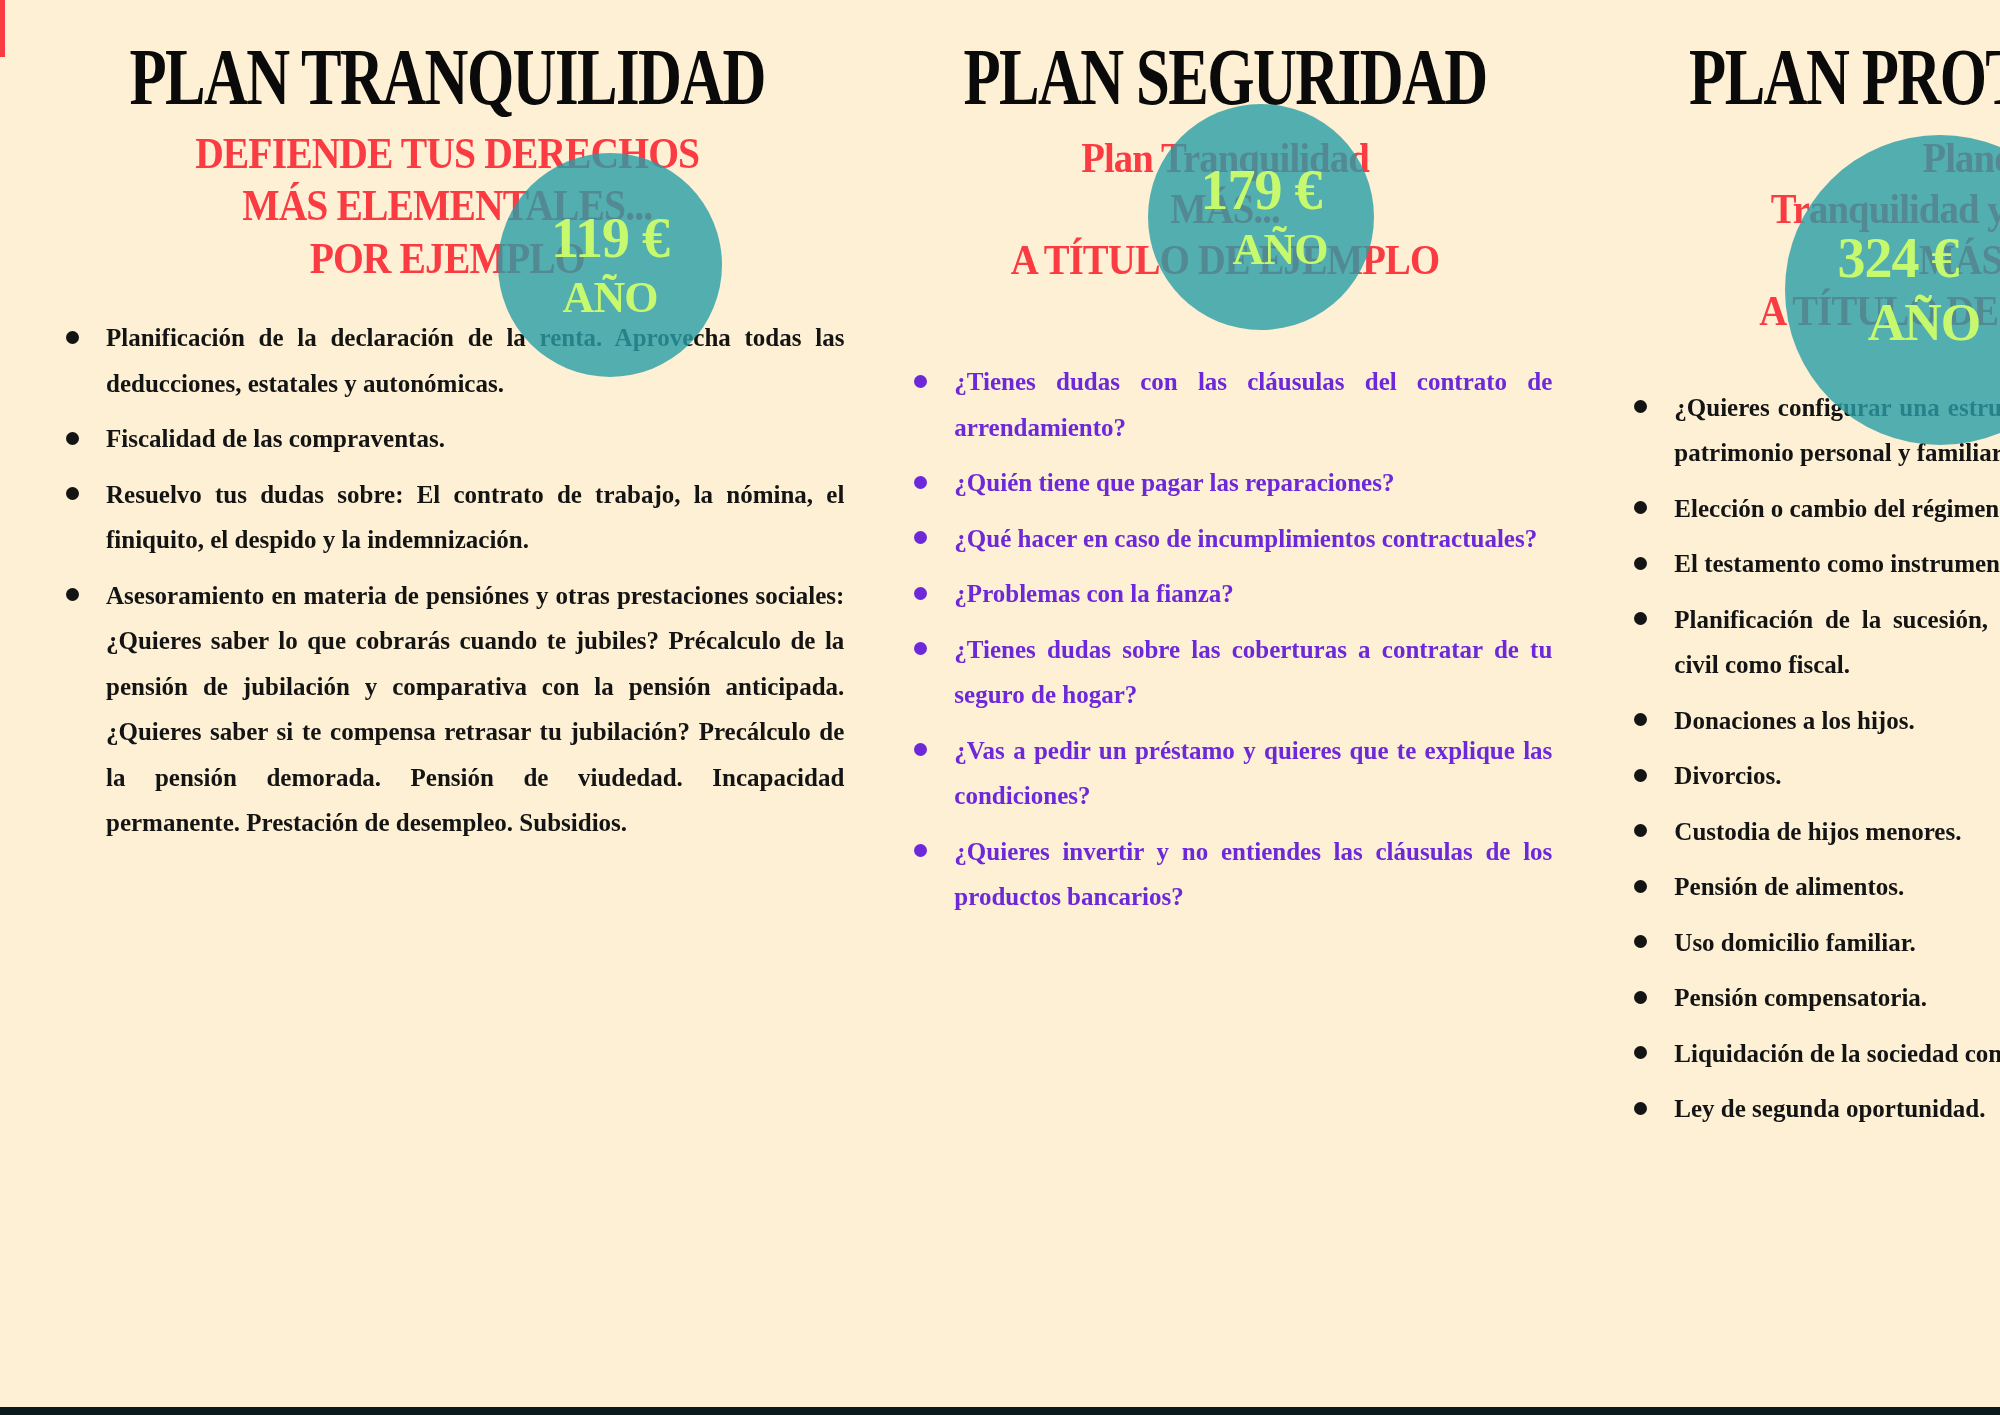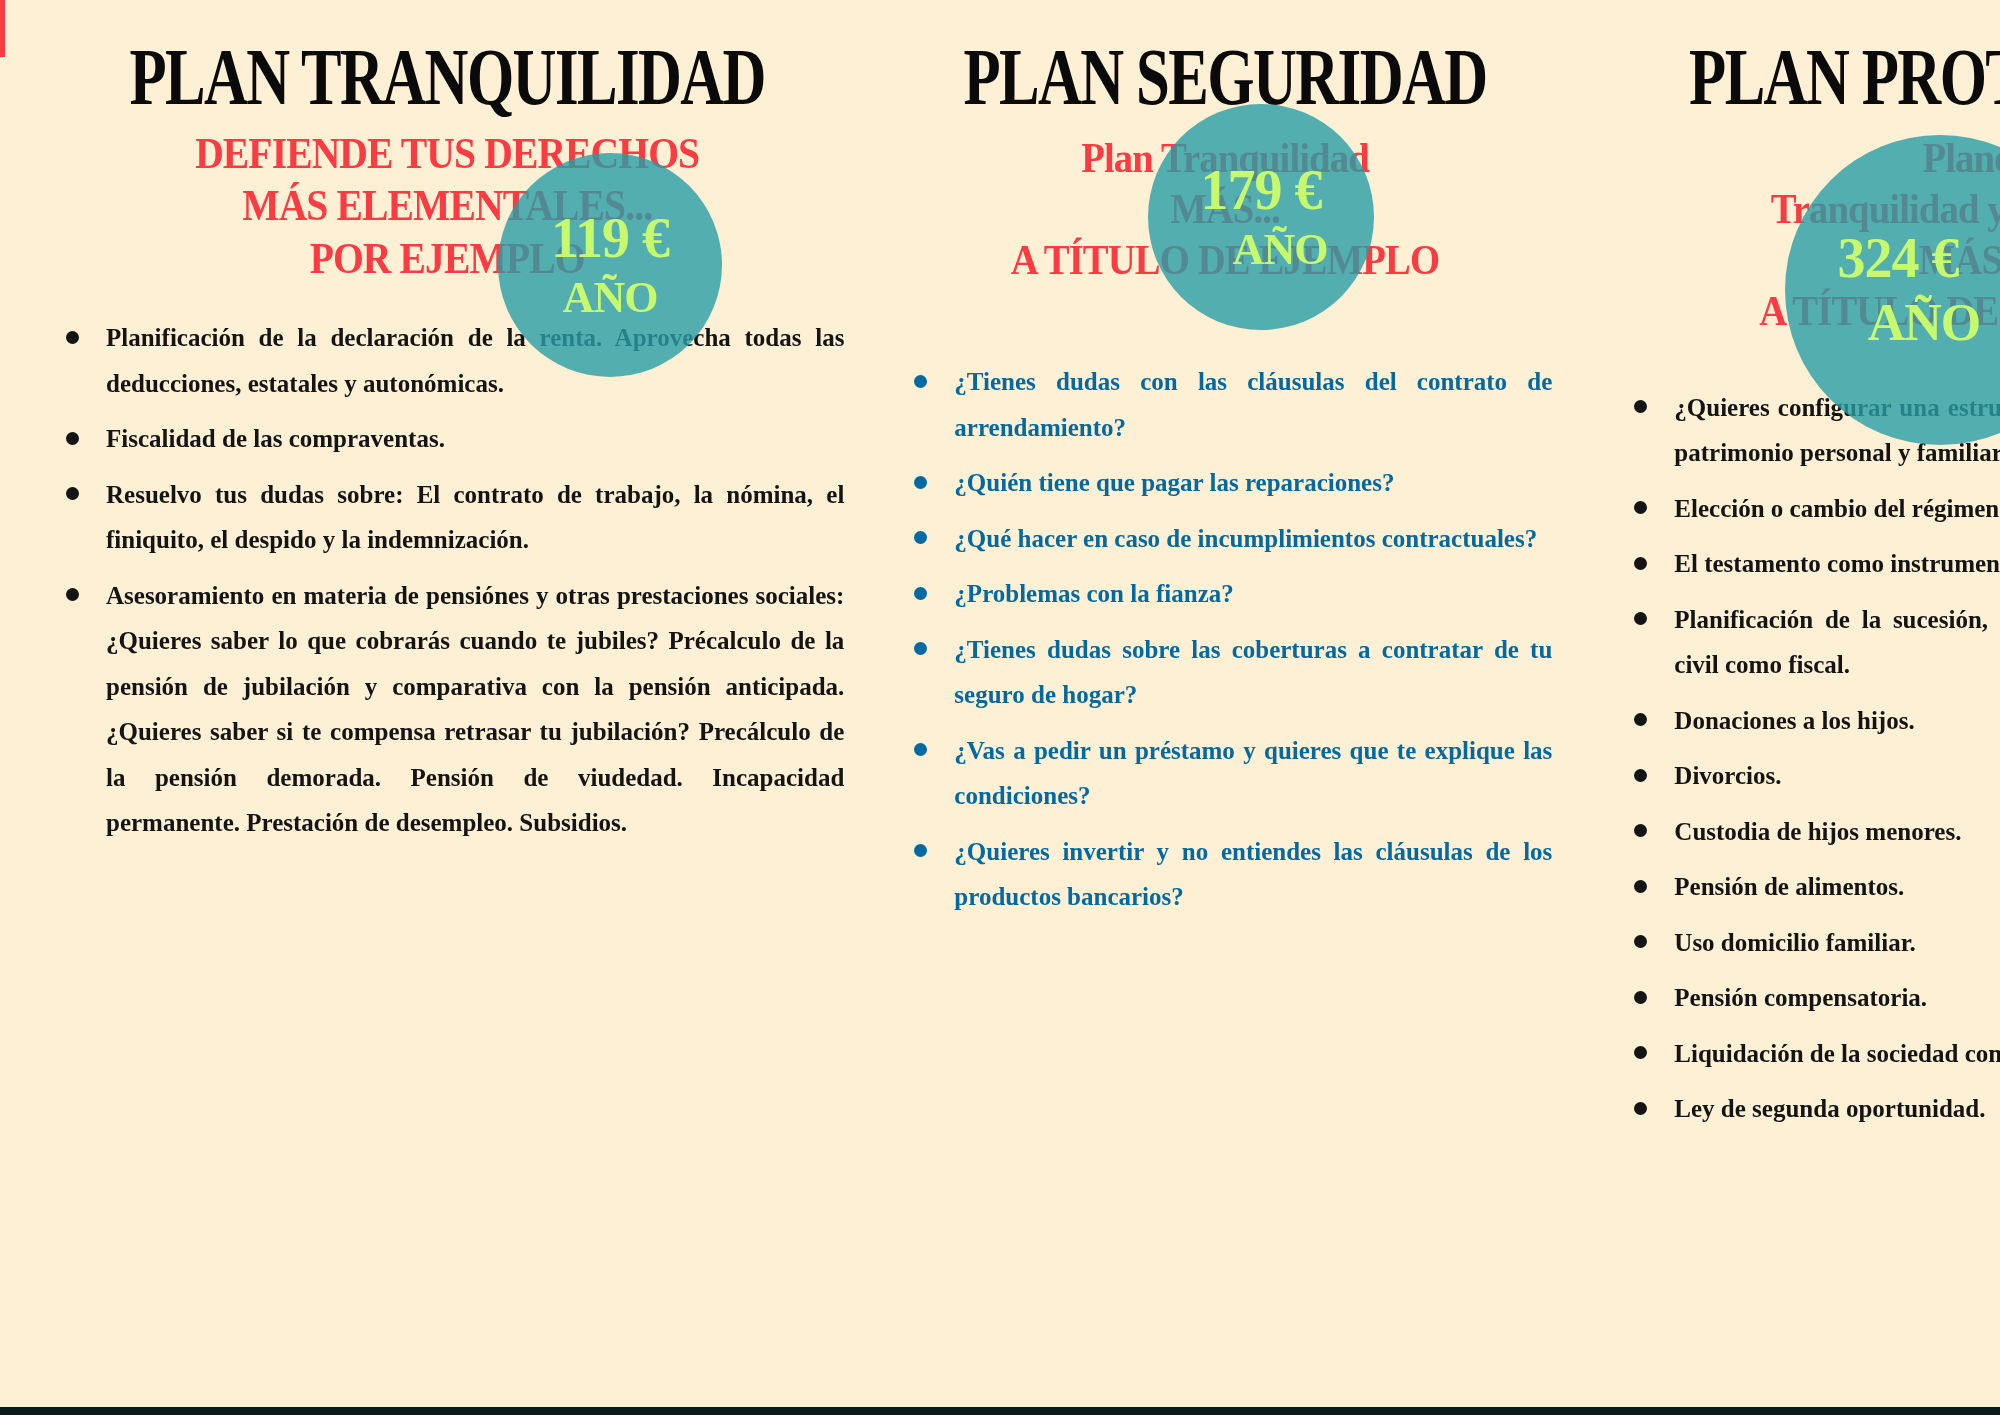--- a/index.html
+++ b/index.html
@@ -60,21 +60,21 @@
 
   ul.bullets {
     list-style: none;
     margin: 30px 0 0 0;
     padding: 0;
     color: #141414;
     font-weight: 700;
     font-size: 25px;
     line-height: 1.82;
   }
-  .col2 ul.bullets { margin-top: 74px; color: #0369a1; }
+  .col2 ul.bullets { margin-top: 74px; color: #6d28d9; }
   .col3 ul.bullets { margin-top: 48px; }
 
   ul.bullets li {
     position: relative;
     padding-left: 56px;
     margin-bottom: 10px;
     text-align: justify;
   }
   ul.bullets li::before {
     content: "";

